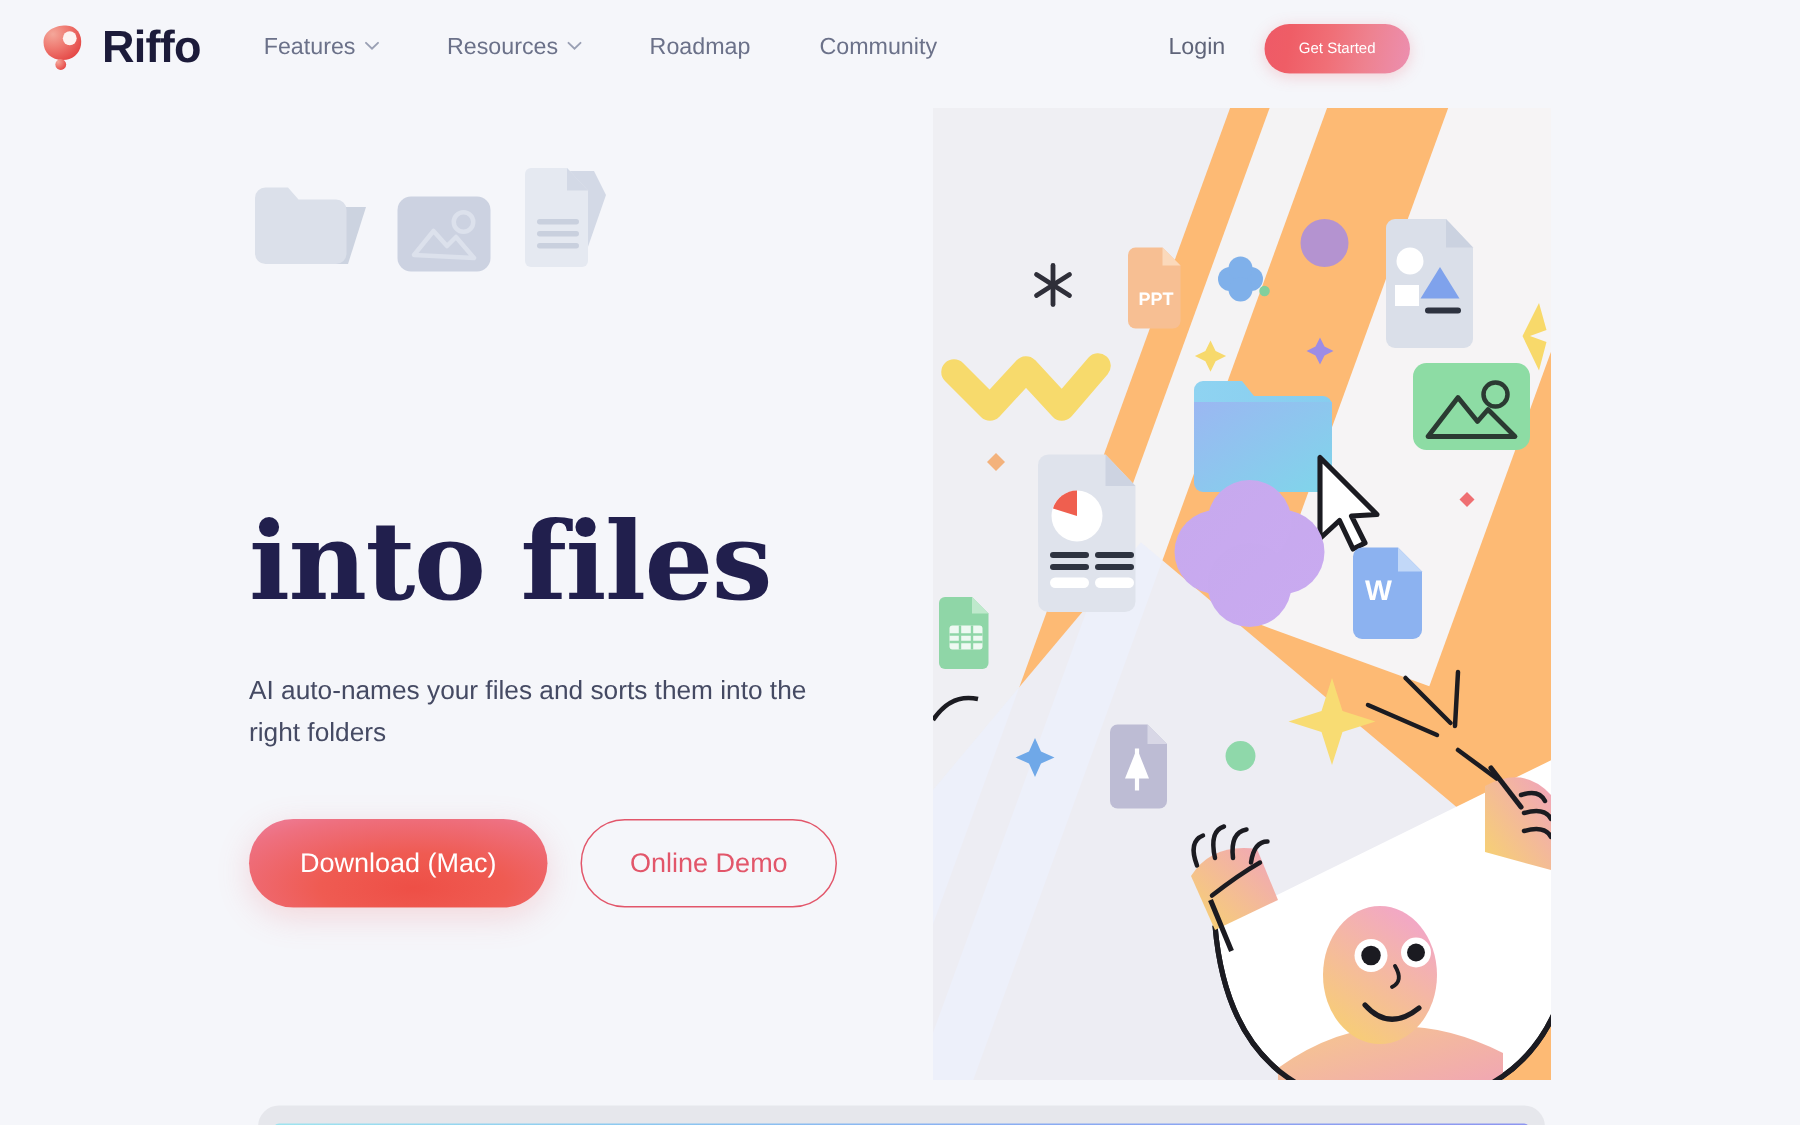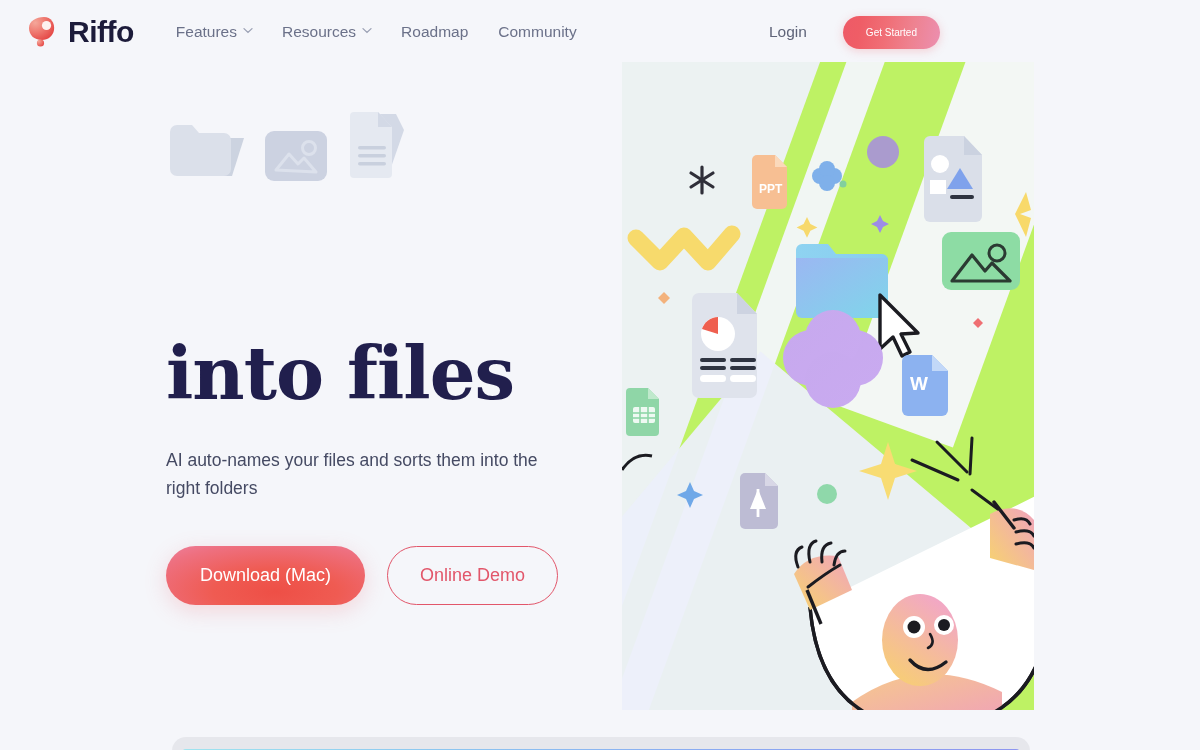--- a/index.html
+++ b/index.html
@@ -18,29 +18,29 @@
     display: flex; align-items: center;
     padding: 0 24px 0 24px;
     z-index: 50;
   }
   .brand { display: flex; align-items: center; gap: 6px; margin-right: 42px; }
   .brand-mark { width: 38px; height: 38px; position: relative; }
   .brand-text {
     font-size: 30px; font-weight: 700; letter-spacing: -0.5px;
     color: #1c1b3a;
   }
-  .nav-links { display: flex; align-items: center; gap: 30px; }
+  .nav-links { display: flex; align-items: center; gap: 46px; }
   .nav-link {
     font-size: 15.5px; color: #6b7189; cursor: pointer;
     display: flex; align-items: center; gap: 6px;
     white-space: nowrap;
   }
   .chev { display:inline-block; width: 9px; height: 9px; position: relative; top:-1px;}
   .chev svg { display:block; }
-  .nav-right { margin-left: auto; display: flex; align-items: center; gap: 36px; padding-right: 20px;}
+  .nav-right { margin-left: auto; display: flex; align-items: center; gap: 26px; padding-right: 20px;}
   .login-link { font-size: 15.5px; color: #5f6479; cursor: pointer; }
   .btn-get-started {
     border: none; cursor: pointer;
     color: #fff; font-size: 10px; font-weight: 500;
     padding: 11px 23px; border-radius: 24px;
     background: linear-gradient(100deg, #ee5a67 0%, #ef5d66 18%, #f06f77 45%, #ee8290 70%, #ec8fb0 100%);
     font-family: Liberation Sans, sans-serif;
     box-shadow: 0 2px 10px rgba(238,90,103,0.25);
   }
 
@@ -75,23 +75,23 @@
   .btn-demo {
     cursor: pointer; background: transparent;
     color: #e2566a; font-size: 18px;
     padding: 18px 32px; border-radius: 36px;
     border: 1.6px solid #e2566a;
     font-family: "Liberation Sans", sans-serif;
   }
 
   
   .hero-art {
-    position: absolute; left: 622px; top: 62px;
+    position: absolute; left: 622px; top: 72px;
     width: 412px; height: 648px;
-    background: #bef264;
+    background: #fdba74;
     overflow: hidden;
   }
   .art-band {
     position: absolute; background: #eef1fa; opacity: .95;
   }
   .art-band.b1 { left: -140px; top: -60px; width: 190px; height: 900px; transform: rotate(20deg); }
   .art-band.b2 { left: 120px; top: -160px; width: 36px; height: 900px; transform: rotate(20deg); background:#f3f5fb;}
   .art-band.b3 { left: -80px; top: 330px; width: 330px; height: 560px; transform: rotate(40deg); background:#eceffa;}
   .art-band.b4 { left: 300px; top: -120px; width: 120px; height: 500px; transform: rotate(20deg); background:#f6f7fc;}
 

